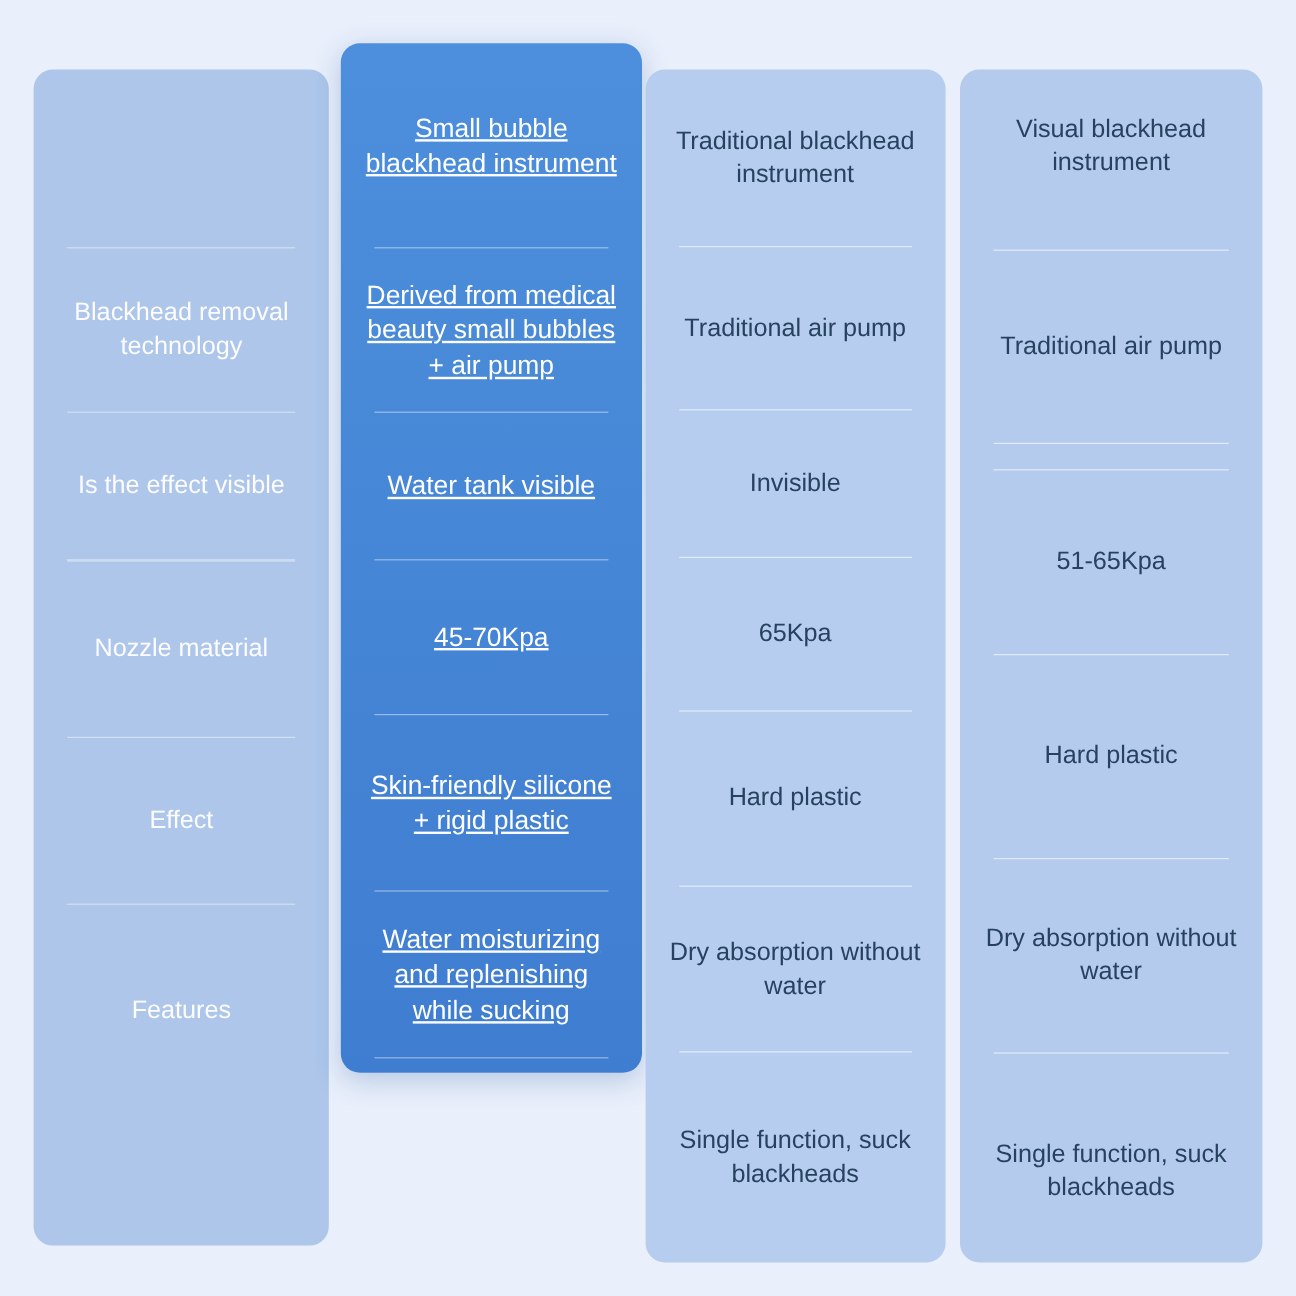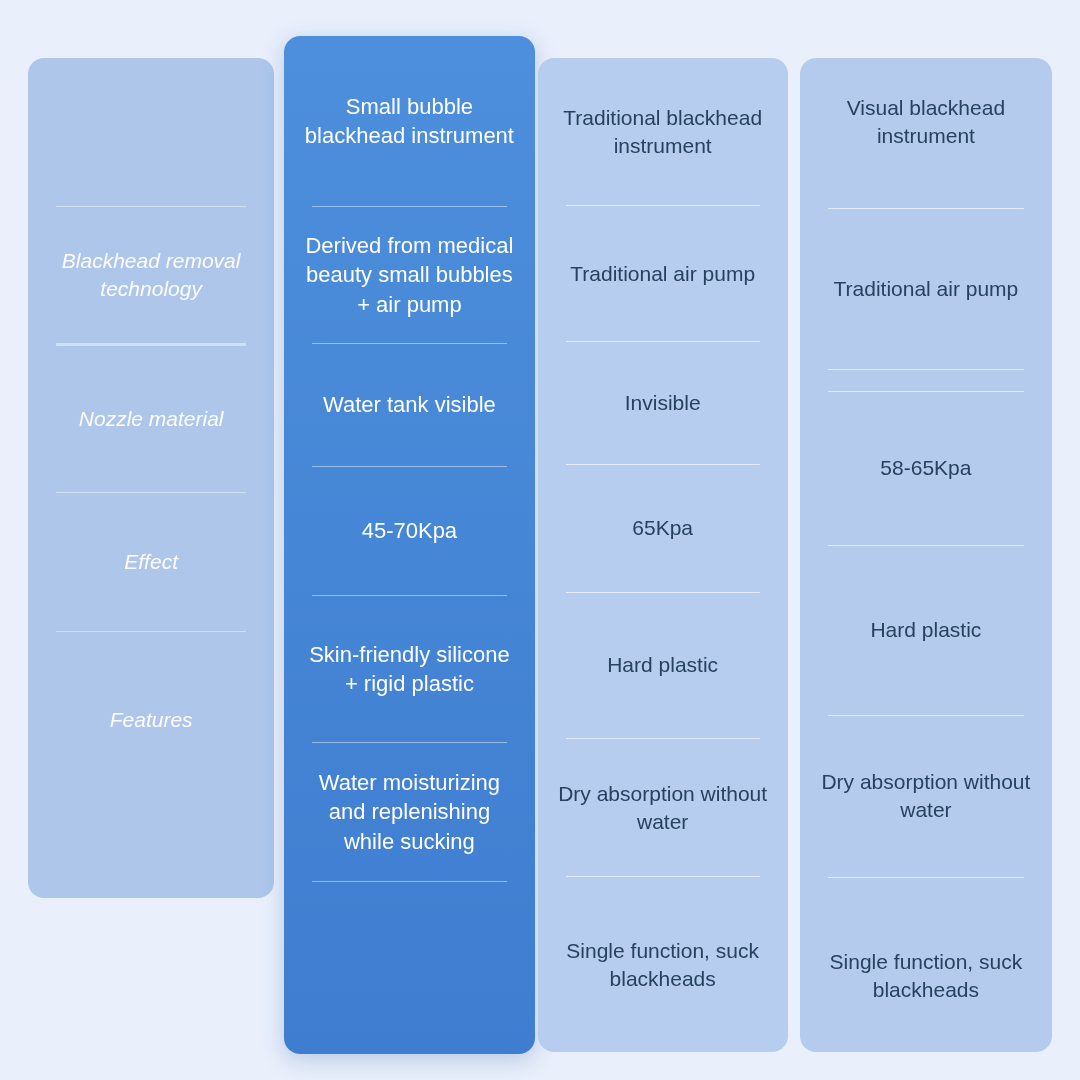--- a/index.html
+++ b/index.html
@@ -33,35 +33,35 @@
     box-sizing: border-box;
     border-radius: 16px;
     display: flex;
     flex-direction: column;
     align-items: stretch;
   }
   
   .col-labels {
     width: 248px;
     margin-top: 0;
-    height: 840px;
+    height: 980px;
     background: #adc6ea;
     color: #ffffff;
     padding: 0;
-    font-style: italic;
   }
   
   .col-highlight {
     width: 252px;
     margin-left: 10px;
     margin-top: -22px;
-    height: 1018px;
+    height: 858px;
     background: linear-gradient(180deg, #4d8fdc 0%, #3f7dd0 100%);
     color: #ffffff;
     box-shadow: 0 6px 22px rgba(40, 90, 160, 0.25);
+    text-decoration: underline;
   }
   .col-plain {
     width: 252px;
     margin-left: 3px;
     height: 994px;
     background: #b6cdef;
     color: #2c4a70;
   }
   .col-plain.second {
     width: 254px;
@@ -122,20 +122,21 @@
 <body>
 
 <div class="board">
   <div class="table">
 
     <div class="col col-labels">
       <div class="cell head r0"></div>
       <div class="divider"></div>
       <div class="cell r1">Blackhead removal technology</div>
       <div class="divider"></div>
+      <div class="cell r2">Is the effect visible</div>
       <div class="divider"></div>
       <div class="divider"></div>
       <div class="cell r4">Nozzle material</div>
       <div class="divider"></div>
       <div class="cell r5">Effect</div>
       <div class="divider"></div>
       <div class="cell r6">Features</div>
     </div>
 
     <div class="col col-highlight">
@@ -168,21 +169,21 @@
       <div class="divider"></div>
       <div class="cell r6">Single function, suck blackheads</div>
     </div>
 
     <div class="col col-plain second">
       <div class="cell head r0">Visual blackhead instrument</div>
       <div class="divider"></div>
       <div class="cell r1">Traditional air pump</div>
       <div class="divider"></div>
       <div class="divider"></div>
-      <div class="cell r3">58-65Kpa</div>
+      <div class="cell r3">51-65Kpa</div>
       <div class="divider"></div>
       <div class="cell r4">Hard plastic</div>
       <div class="divider"></div>
       <div class="cell r5">Dry absorption without water</div>
       <div class="divider"></div>
       <div class="cell r6">Single function, suck blackheads</div>
     </div>
 
   </div>
 </div>

